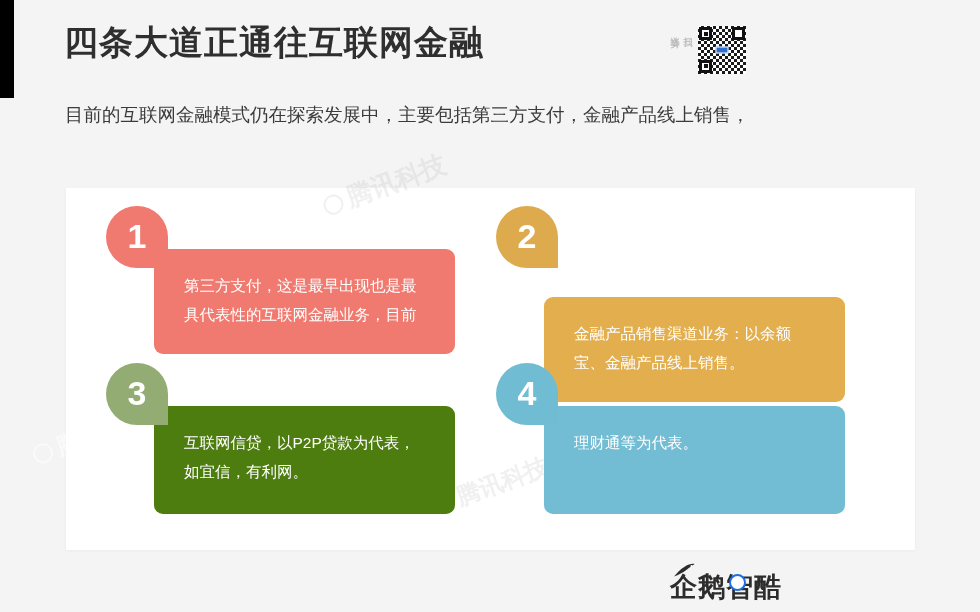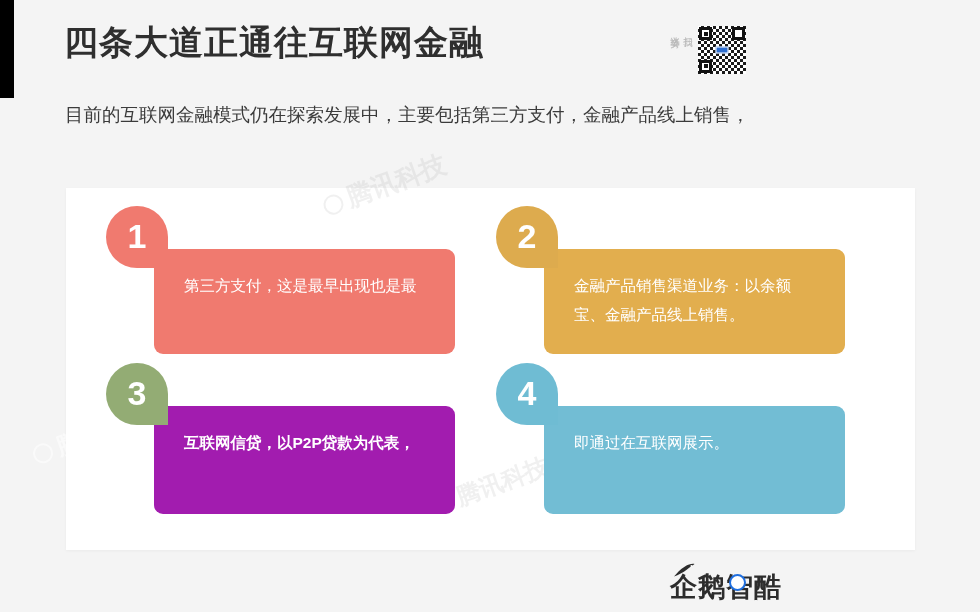--- a/index.html
+++ b/index.html
@@ -263,54 +263,56 @@
 
   <div class="panel">
 
     <div class="card" id="card-1">
       <div class="badge" style="background: rgb(240, 122, 111);">
         <span class="badge-num">1</span>
       </div>
       <div class="card-body" style="background: rgb(240, 122, 111);">
         <div class="card-text">
           <span class="line">第三方支付，这是最早出现也是最</span>
+          <span class="line">具代表性的互联网金融业务，目前</span>
         </div>
       </div>
     </div>
 
     <div class="card" id="card-2">
       <div class="badge" style="background: rgb(221, 171, 78);">
         <span class="badge-num">2</span>
       </div>
-      <div class="card-body" style="background: rgb(226, 174, 78);">
+      <div class="card-body" style="background: rgb(226, 174, 78); margin-top: 48px;">
         <div class="card-text">
           <span class="line">金融产品销售渠道业务：以余额</span>
           <span class="line">宝、金融产品线上销售。</span>
         </div>
       </div>
     </div>
 
     <div class="card" id="card-3">
       <div class="badge" style="background: rgb(147, 172, 116);">
         <span class="badge-num">3</span>
       </div>
-      <div class="card-body" style="background: #a21caf; font-weight: bold;">
+      <div class="card-body" style="background: #4d7c0f;">
         <div class="card-text">
           <span class="line">互联网信贷，以P2P贷款为代表，</span>
+          <span class="line">如宜信，有利网。</span>
         </div>
       </div>
     </div>
 
     <div class="card" id="card-4">
       <div class="badge" style="background: rgb(111, 188, 211);">
         <span class="badge-num">4</span>
       </div>
       <div class="card-body" style="background: rgb(114, 189, 212);">
         <div class="card-text">
-          <span class="line">即通过在互联网展示。</span>
+          <span class="line">理财通等为代表。</span>
         </div>
       </div>
     </div>
 
   </div>
 
   <div id="watermark-layer">
       <div class="watermark dark" style="left: 320px; top: 168px; font-size: 26px;"><span class="wm-dot"></span>腾讯科技</div>
       <div class="watermark" style="left: 90px; top: 330px; font-size: 24px;"><span class="wm-dot"></span>腾讯科技</div>
       <div class="watermark" style="left: 650px; top: 295px; font-size: 24px;"><span class="wm-dot"></span>腾讯科技</div>

